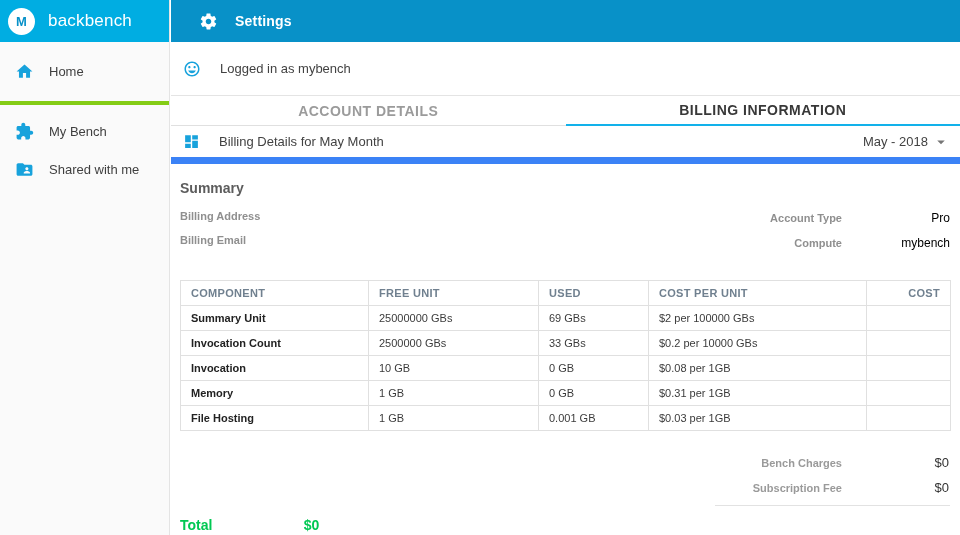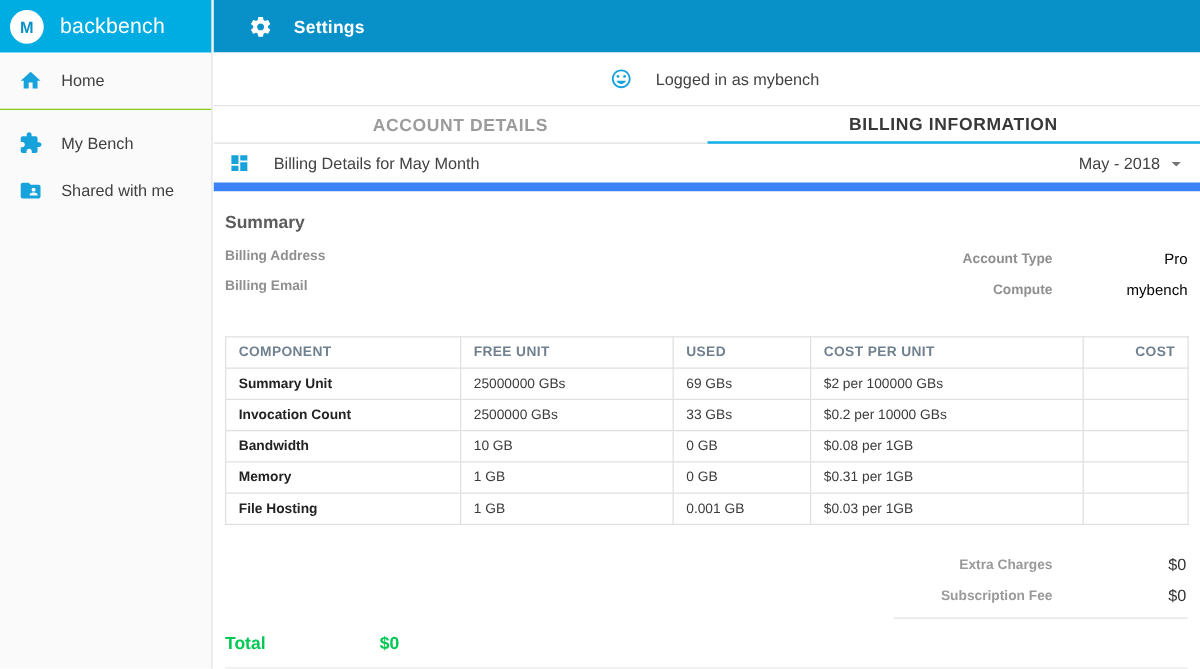--- a/index.html
+++ b/index.html
@@ -8,33 +8,33 @@
   .app { position:relative; width:960px; height:535px; overflow:hidden; background:#fff; }
 
   
   .sidebar { position:absolute; left:0; top:0; width:170px; height:535px;
              background:#fafafa; border-right:1px solid #e4e4e4; }
   .sidebar-header { height:42px; background:var(--brand_cyan); display:flex; align-items:center; padding-left:8px; }
   .avatar { width:27px; height:27px; border-radius:50%; background:#fff; color:var(--header_blue);
             font-weight:bold; font-size:13px; display:flex; align-items:center; justify-content:center; flex:0 0 27px; }
   .logo { color:#fff; font-size:17px; margin-left:13px; font-weight:500; letter-spacing:.2px; }
   .nav-item { display:flex; align-items:center; height:38px; padding-left:15px; cursor:pointer; }
-  .nav-item.first { height:46px; border-bottom:1px solid #84cc16; margin-bottom:7px; }
+  .nav-item.first { height:63px; border-bottom:4px solid #84cc16; margin-bottom:7px; }
   .nav-icon { width:19px; height:19px; color:var(--accent_blue); flex:0 0 19px; }
   .nav-icon svg { width:100%; height:100%; display:block; }
   .nav-label { margin-left:15px; font-size:13px; color:#3f3f3f; }
 
   
   .main { position:absolute; left:171px; top:0; width:789px; height:535px; background:#fff; }
   .main-header { height:42px; background:var(--header_blue); display:flex; align-items:center; padding-left:28px; }
   .hdr-icon { width:19px; height:19px; color:#fff; }
   .hdr-icon svg, .row-icon svg, .arrow-icon svg { width:100%; height:100%; display:block; }
   .main-title { color:#fff; font-weight:bold; font-size:14px; margin-left:17px; letter-spacing:.2px; }
 
-  .loggedin-row { height:43px; border-bottom:1px solid #e4e4e4; display:flex; align-items:center; padding-left:12px; background:#fff;justify-content:center; }
+  .loggedin-row { height:54px; border-bottom:1px solid #e4e4e4; display:flex; align-items:center; padding-left:12px; background:#fff; }
   .row-icon { width:18px; height:18px; color:var(--accent_blue); }
   .loggedin-text { margin-left:19px; font-size:13px; color:#424242; }
 
   .tabs { height:30px; display:flex; border-bottom:1px solid #e0e0e0; }
   .tab { flex:1; display:flex; align-items:center; justify-content:center; font-size:14px; font-weight:bold;
          letter-spacing:.5px; color:#9b9b9b; cursor:pointer; }
   .tab.active { color:#383838; border-bottom:2px solid var(--tab_underline); margin-bottom:-1px; }
 
   .billing-bar { height:38px; border-bottom:7px solid #3b82f6; display:flex; align-items:center; padding:0 10px 0 12px; }
   .billing-title { margin-left:19px; font-size:13px; color:#424242; flex:1; }
@@ -192,21 +192,21 @@
             <td class="num-right"></td>
           </tr>
           <tr>
             <td class="comp">Invocation Count</td>
             <td>2500000 GBs</td>
             <td>33 GBs</td>
             <td>$0.2 per 10000 GBs</td>
             <td class="num-right"></td>
           </tr>
           <tr>
-            <td class="comp">Bandwidth</td>
+            <td class="comp">Invocation</td>
             <td>10 GB</td>
             <td>0 GB</td>
             <td>$0.08 per 1GB</td>
             <td class="num-right"></td>
           </tr>
           <tr>
             <td class="comp">Memory</td>
             <td>1 GB</td>
             <td>0 GB</td>
             <td>$0.31 per 1GB</td>
@@ -217,21 +217,21 @@
             <td>1 GB</td>
             <td>0.001 GB</td>
             <td>$0.03 per 1GB</td>
             <td class="num-right"></td>
           </tr>
         </tbody>
       </table>
 
       <div class="totals">
         <div class="kv-row">
-          <span class="t-label">Extra Charges</span>
+          <span class="t-label">Bench Charges</span>
           <span class="t-value">$0</span>
         </div>
         <div class="kv-row">
           <span class="t-label">Subscription Fee</span>
           <span class="t-value">$0</span>
         </div>
         <div class="totals-divider"></div>
         <div class="total-row">
           <span class="total-label">Total</span>
           <span class="total-value">$0</span>

